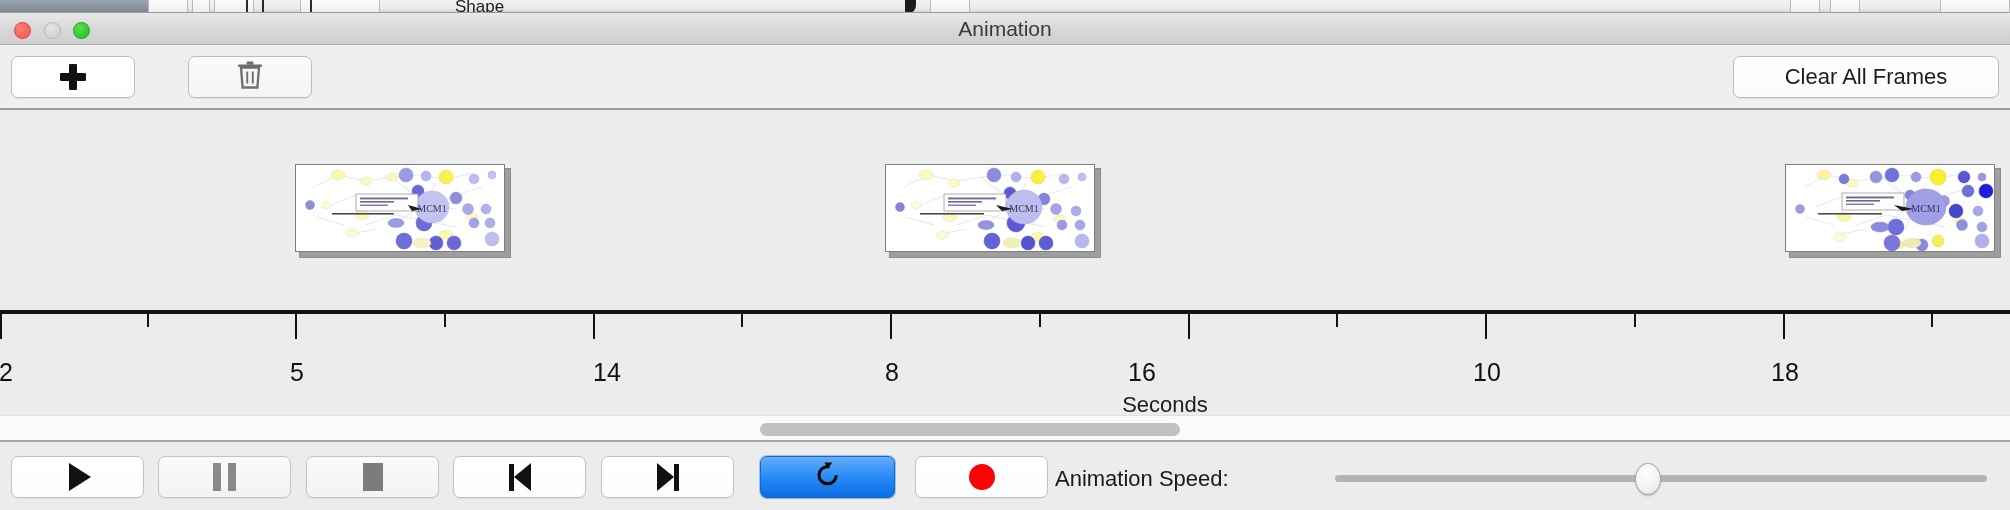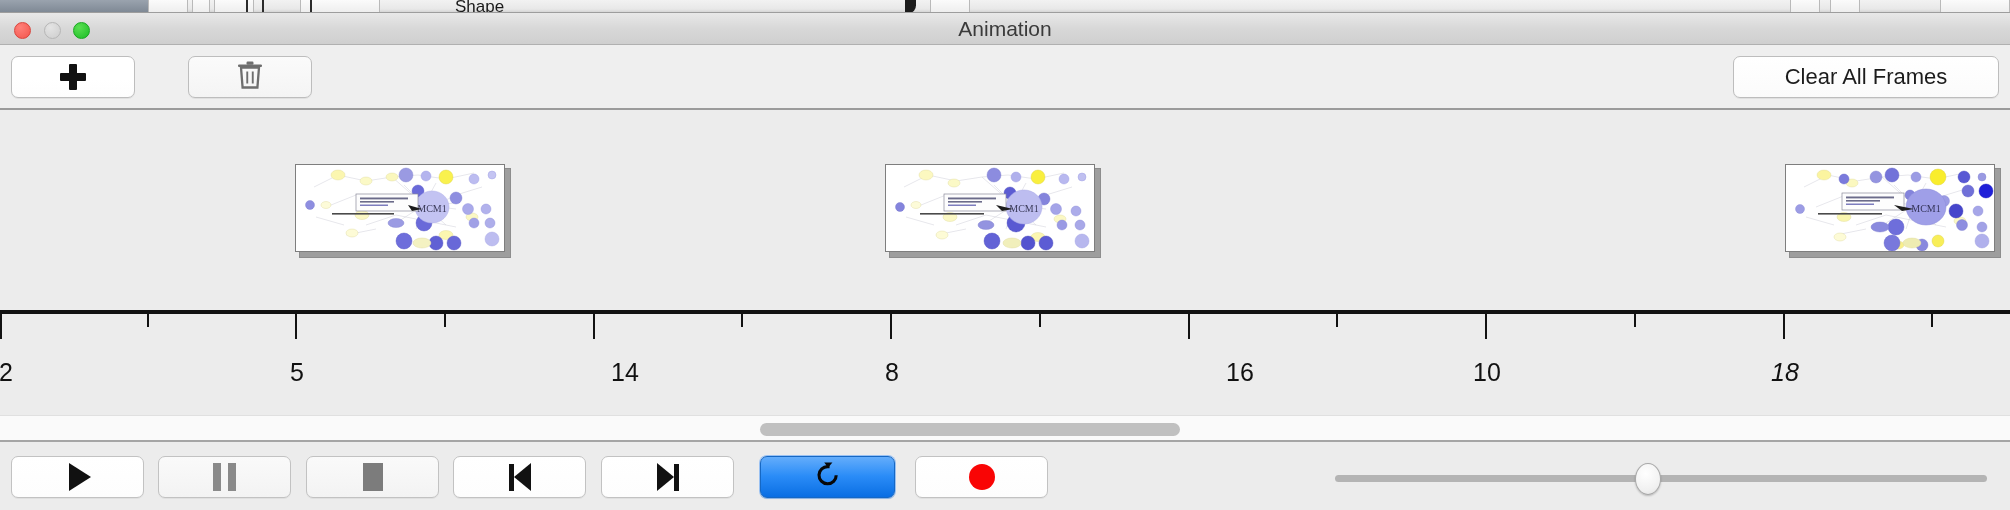--- a/index.html
+++ b/index.html
@@ -449,26 +449,29 @@
     <div class="tick minor" style="left:1039px;"></div>
     <div class="tick major" style="left:1188px;"></div>
     <div class="tick minor" style="left:1336px;"></div>
     <div class="tick major" style="left:1485px;"></div>
     <div class="tick minor" style="left:1634px;"></div>
     <div class="tick major" style="left:1783px;"></div>
     <div class="tick minor" style="left:1931px;"></div>
 
     <div class="tick-label" style="left:6px;">2</div>
     <div class="tick-label" style="left:297px;">5</div>
-    <div class="tick-label" style="left:625px;">14</div>
+    <div class="tick-label" style="left:607px;">14</div>
     <div class="tick-label" style="left:892px;">8</div>
-    <div class="tick-label" style="left:1240px;text-align:right;">16</div>
+    <div class="tick-label" style="left:1142px;text-align:right;">16</div>
     <div class="tick-label" style="left:1487px;">10</div>
-    <div class="tick-label" style="left:1785px;font-style:italic;">18</div>
-
+    <div class="tick-label" style="left:1785px;">18</div>
+
+    <div id="axis-title">
+      <span>Seconds</span>
+    </div>
   </div>
 </div>
 
 <div id="hscroll">
   <div id="hscroll-thumb"></div>
 </div>
 
 <div id="controlbar">
 
   <div class="cbtn" id="play-button">
@@ -506,18 +509,19 @@
         <path d="M23.2 15.2 A8.6 8.6 0 1 1 15 6.6 L15 3.0" fill="none" stroke="#080808" stroke-width="3.1" stroke-linecap="butt"></path>
         <path d="M11.2 2.4 L19.4 2.4 L15.2 7.6 Z" fill="#080808"></path>
       </svg>
     </span>
   </div>
 
   <div class="cbtn" id="record-button">
     <span class="gl-record"></span>
   </div>
 
+  <div id="speed-label">Animation Speed:</div>
 
   <div id="speed-slider">
     <div id="speed-slider-track"></div>
     <div id="speed-slider-thumb"></div>
   </div>
 </div>
 
 </body></html>

